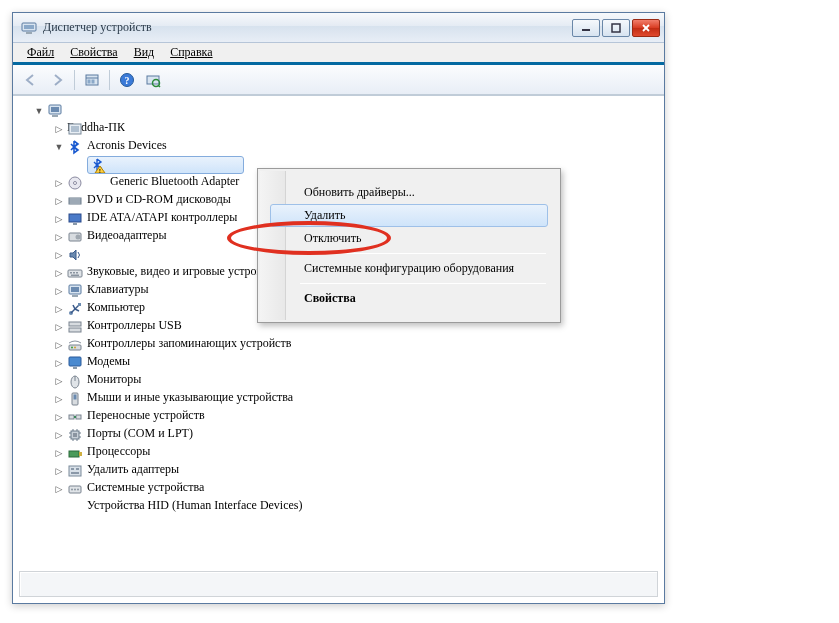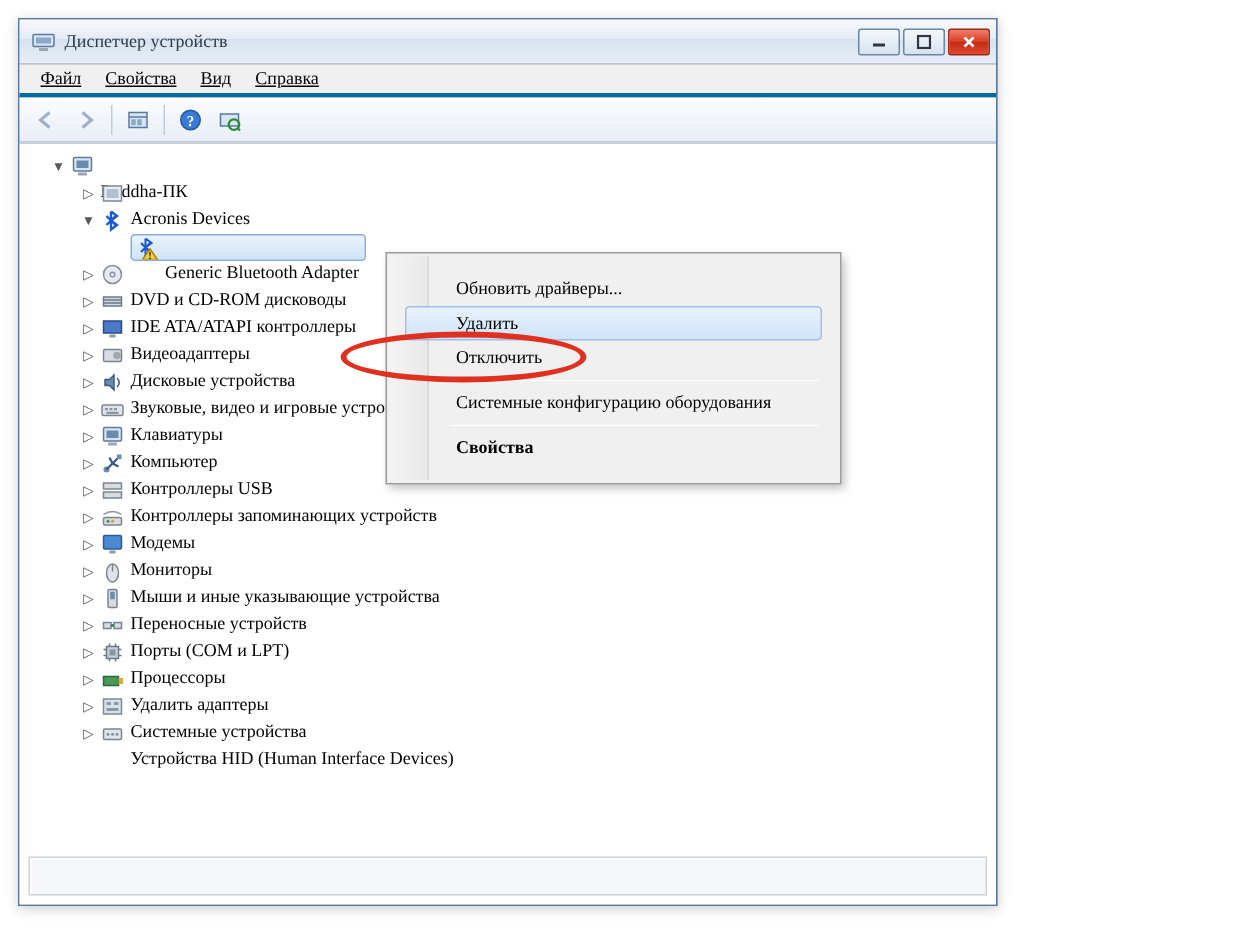--- a/index.html
+++ b/index.html
@@ -344,21 +344,20 @@
             <span class="node-label">Видеоадаптеры</span>
           </div>
           <div class="row">
             <span class="twisty">▷</span>
             <span class="node-icon">
               <svg width="16" height="16">
                 <rect x="2" y="4" width="12" height="8" rx="1" fill="#d8dce0" stroke="#7a8490"></rect>
                 <circle cx="11" cy="8" r="2.5" fill="#a0a8b0"></circle>
               </svg>
             </span>
-            <span class="node-label">Дисковые устройства</span>
           </div>
           <div class="row">
             <span class="twisty">▷</span>
             <span class="node-icon">
               <svg width="16" height="16">
                 <path d="M3 6 L6 6 L9 3 L9 13 L6 10 L3 10 Z" fill="#6a8ab0" stroke="#3a5a8a"></path>
                 <path d="M11 5 Q14 8 11 11" fill="none" stroke="#3a5a8a"></path>
               </svg>
             </span>
             <span class="node-label">Звуковые, видео и игровые устройства</span>

